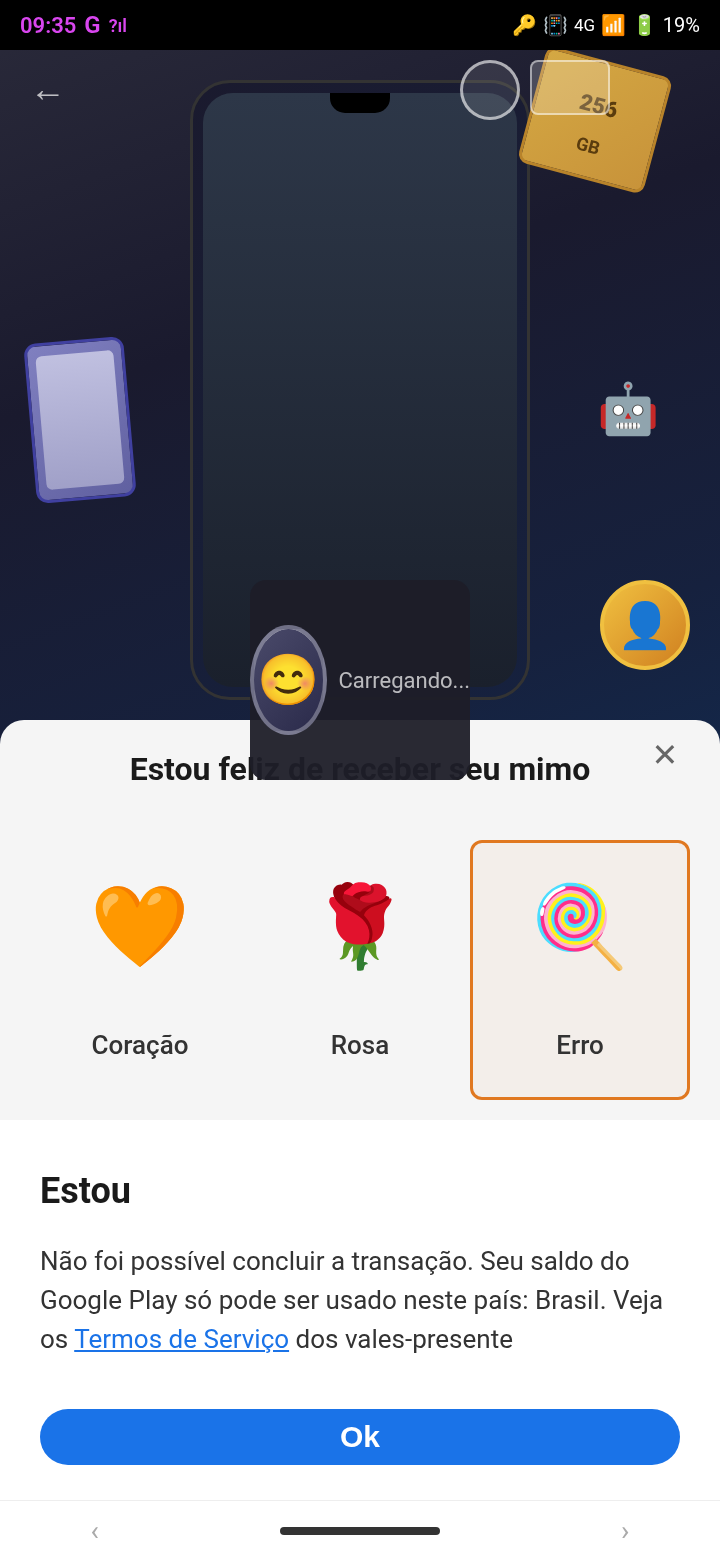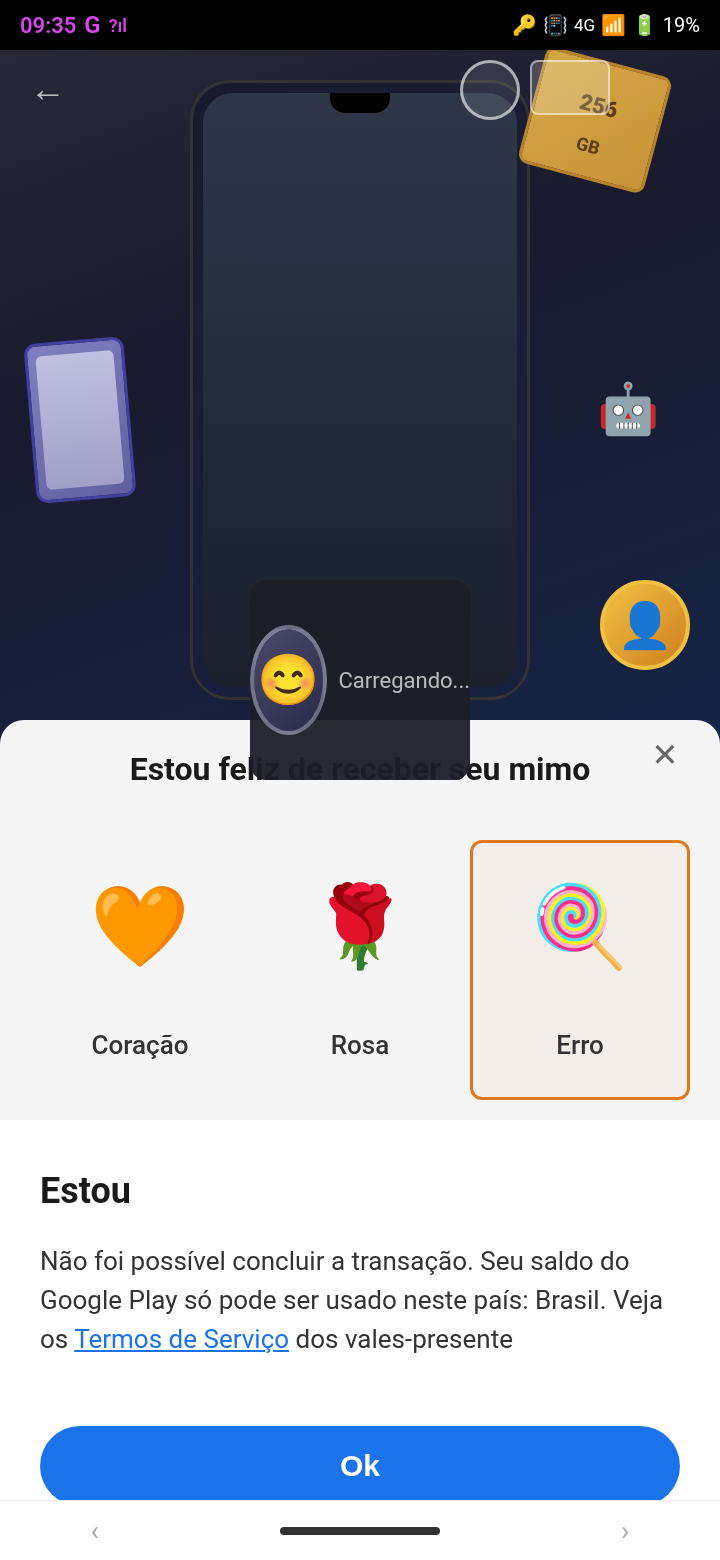--- a/index.html
+++ b/index.html
@@ -368,29 +368,28 @@
       color: #333;
       line-height: 1.5;
       margin-bottom: 50px;
     }
     .error-link {
       color: #1a73e8;
       text-decoration: underline;
     }
     .ok-button {
       width: 100%;
-      height: 80px;
+      height: 56px;
       background: #1a73e8;
       border: none;
       border-radius: 50px;
       color: #fff;
       font-size: 30px;
       font-weight: 600;
       cursor: pointer;
-      margin-top: 17px;
     }
 
     
     .bottom-nav-hint {
       position: absolute;
       bottom: 0;
       left: 0;
       right: 0;
       height: 60px;
       background: #fff;

